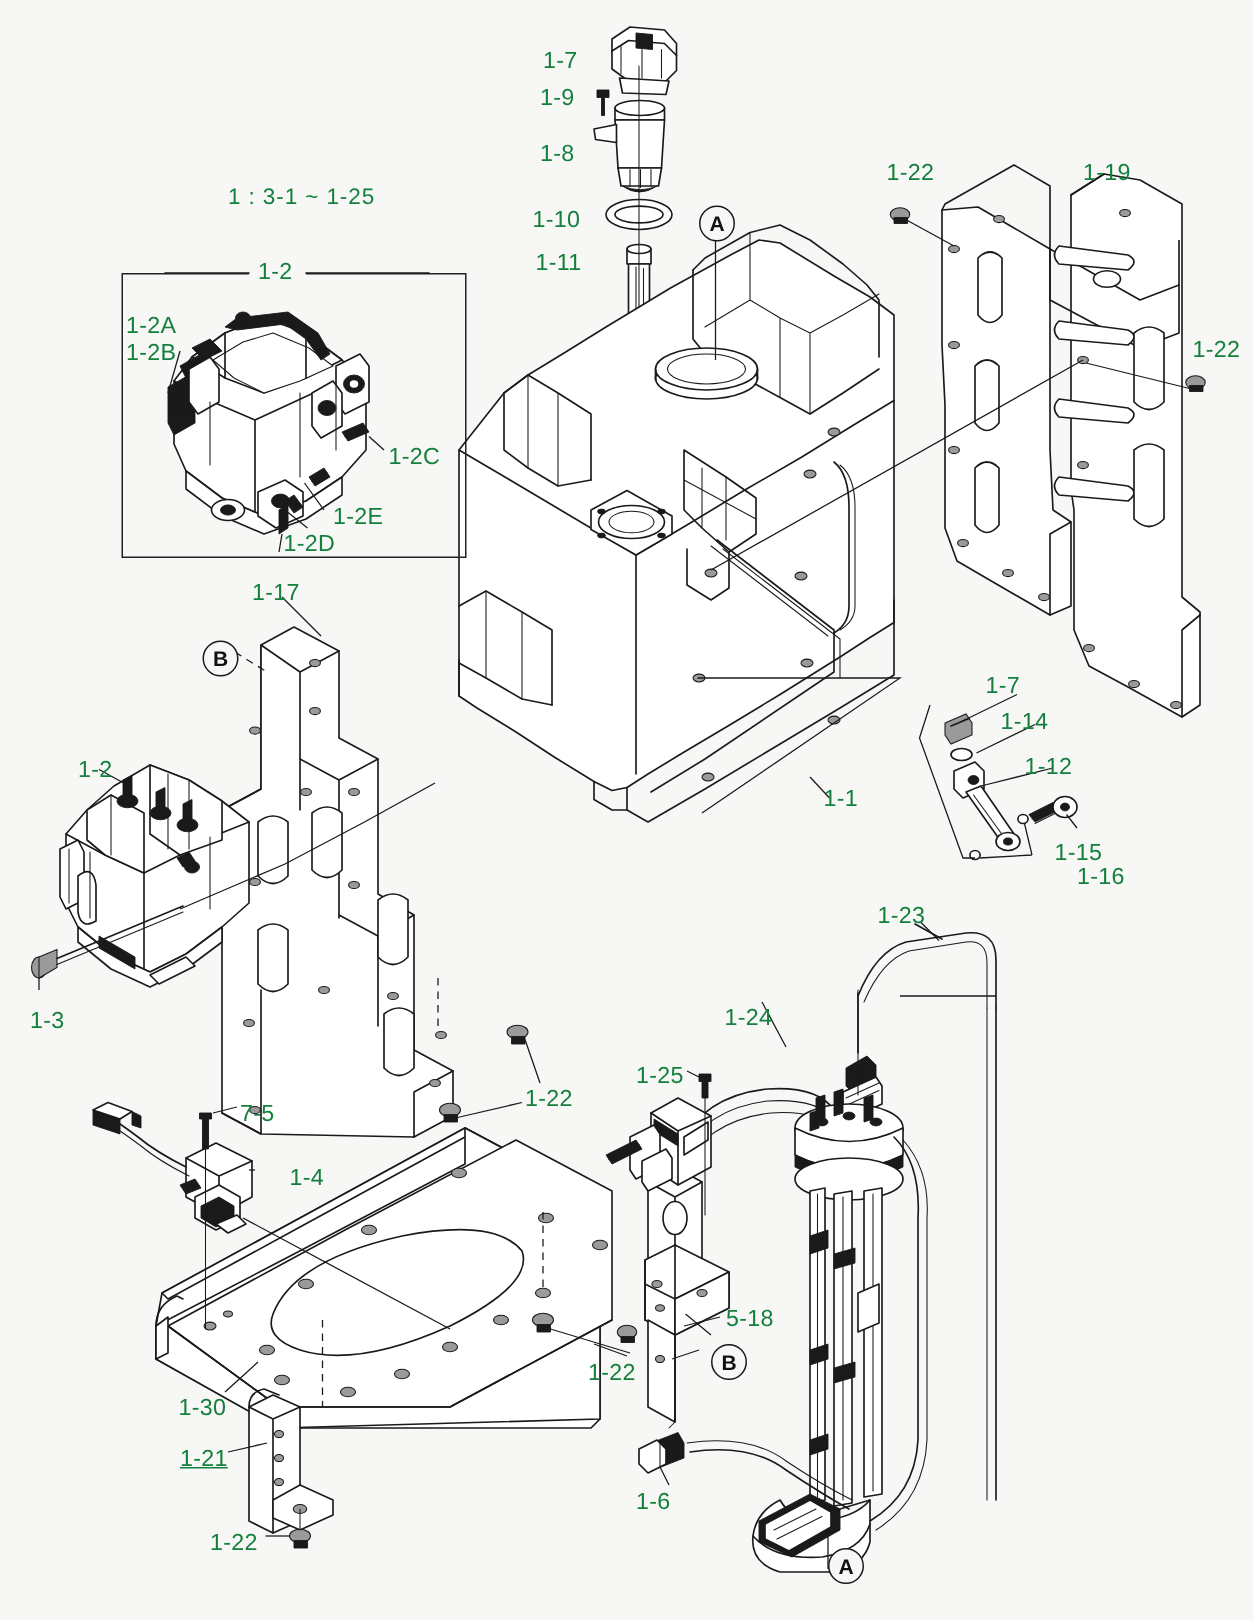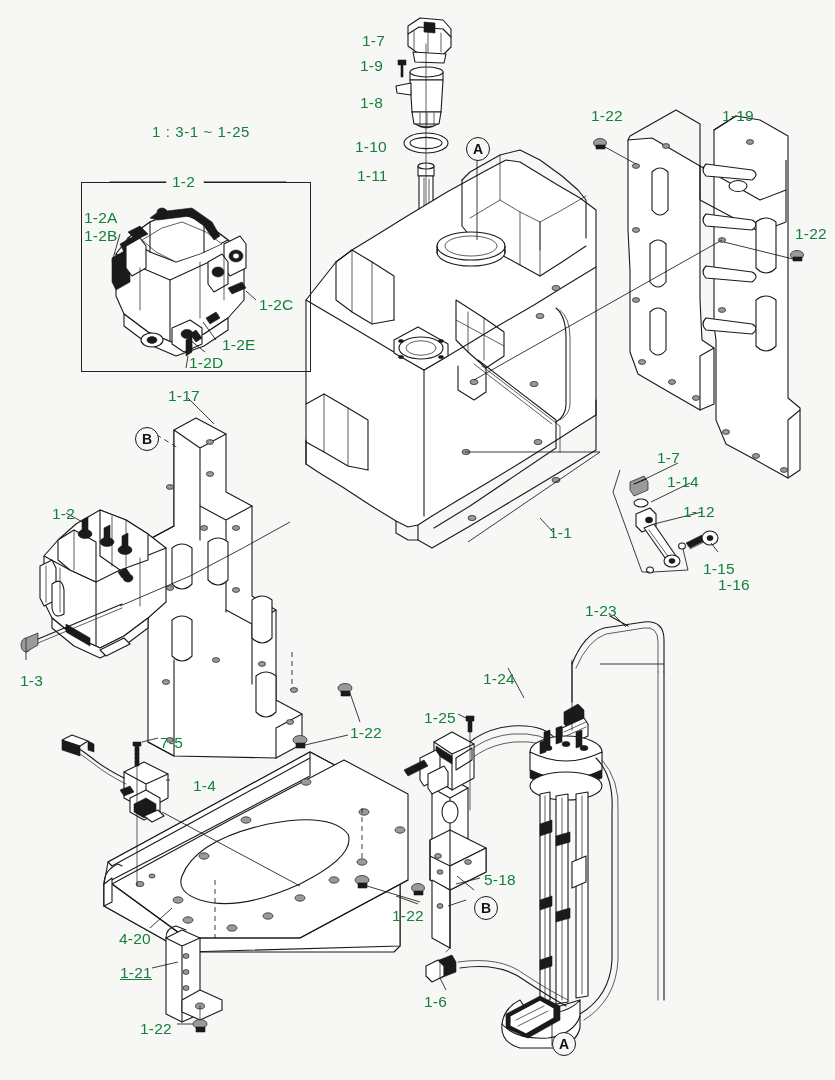--- a/index.html
+++ b/index.html
@@ -613,21 +613,21 @@
 <div class="lbl" style="left:703px;top:561px;">1-15</div>
 <div class="lbl" style="left:699px;top:577px;margin-left:19px;">1-16</div>
 <div class="lbl" style="left:549px;top:525px;">1-1</div>
 
 <div class="lbl" style="left:168px;top:388px;">1-17</div>
 <div class="lbl" style="left:52px;top:506px;">1-2</div>
 <div class="lbl" style="left:20px;top:673px;">1-3</div>
 <div class="lbl" style="left:350px;top:725px;">1-22</div>
 <div class="lbl" style="left:160px;top:735px;">7-5</div>
 <div class="lbl" style="left:170px;top:778px;padding-left:23px;">1-4</div>
-<div class="lbl" style="left:119px;top:931px;">4-20</div>
+<div class="lbl" style="left:119px;top:931px;">1-30</div>
 <div class="lbl" style="left:120px;top:965px;text-decoration:underline;">1-21</div>
 <div class="lbl" style="left:140px;top:1021px;">1-22</div>
 
 <div class="lbl" style="left:424px;top:710px;">1-25</div>
 <div class="lbl" style="left:483px;top:659px;margin-top:12px;">1-24</div>
 <div class="lbl" style="left:585px;top:603px;">1-23</div>
 <div class="lbl" style="left:484px;top:872px;">5-18</div>
 <div class="lbl" style="left:392px;top:908px;">1-22</div>
 <div class="lbl" style="left:424px;top:994px;">1-6</div>
 

